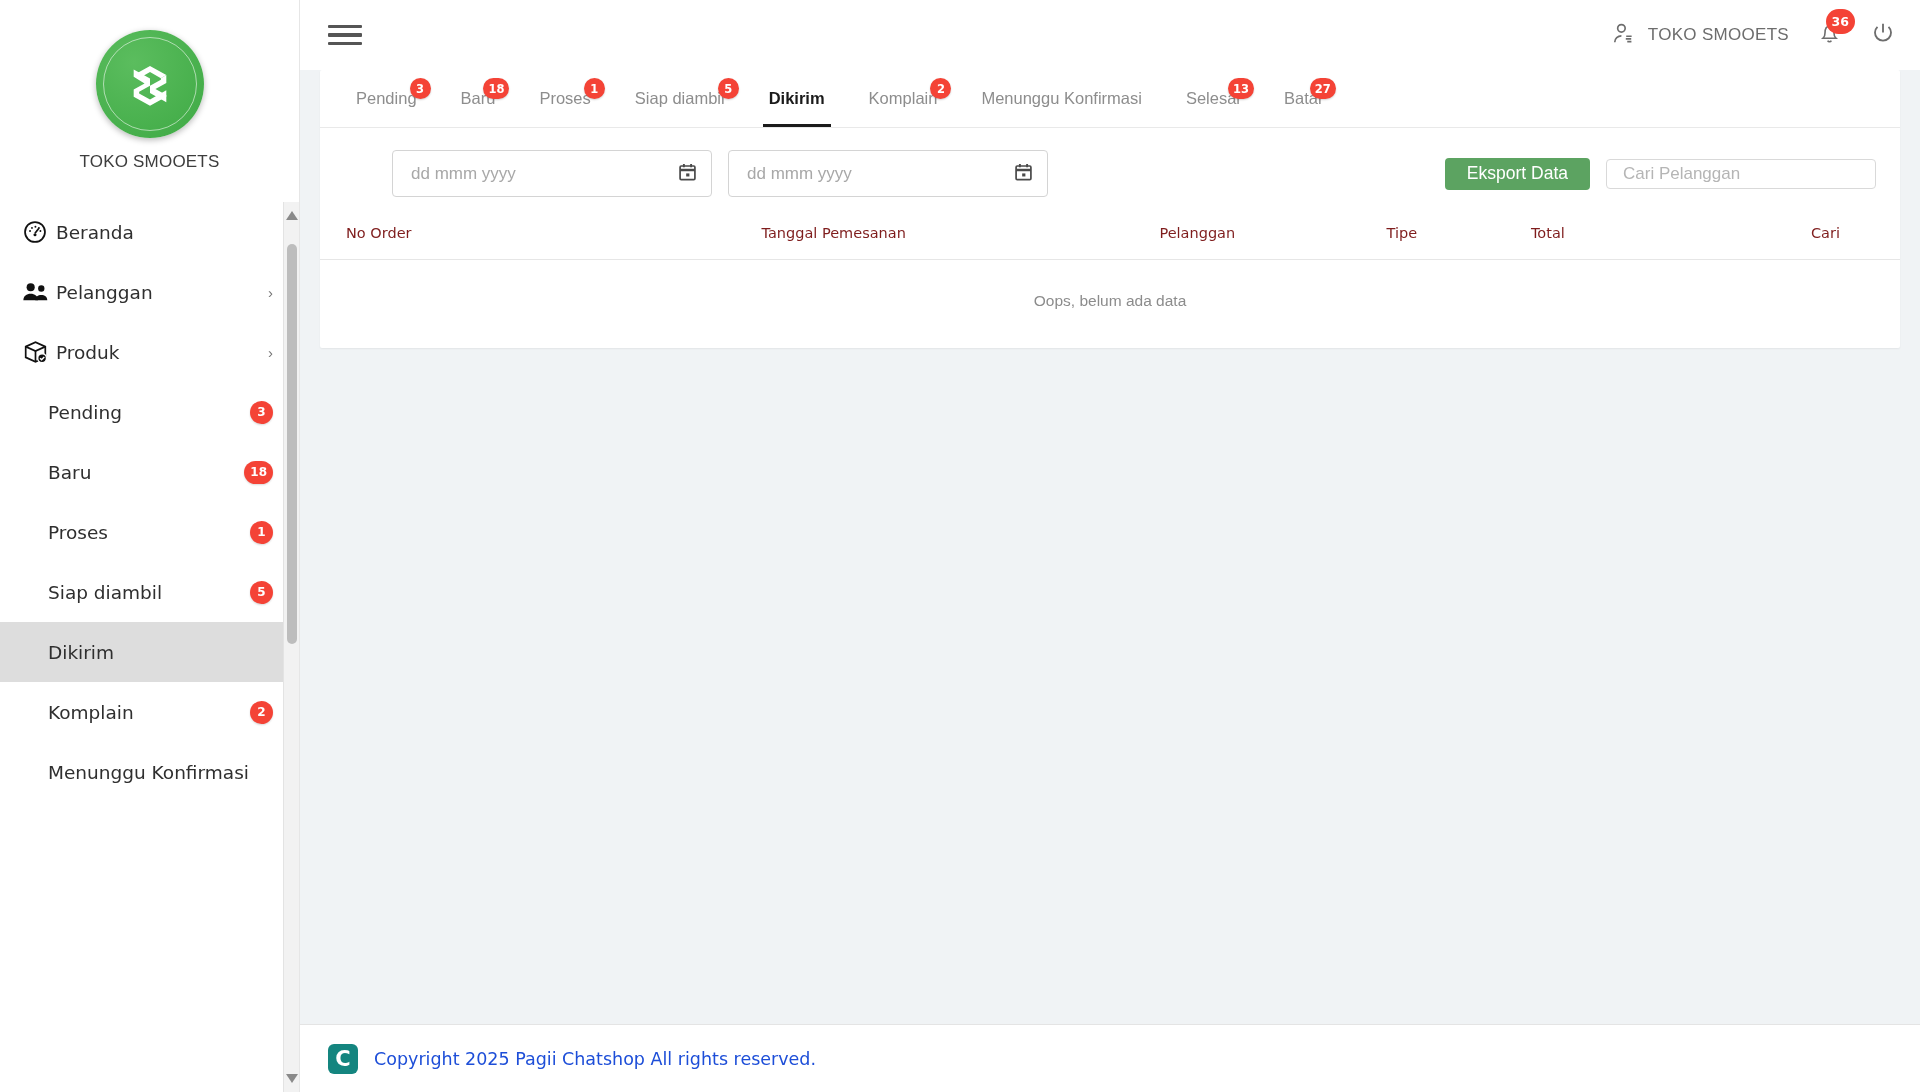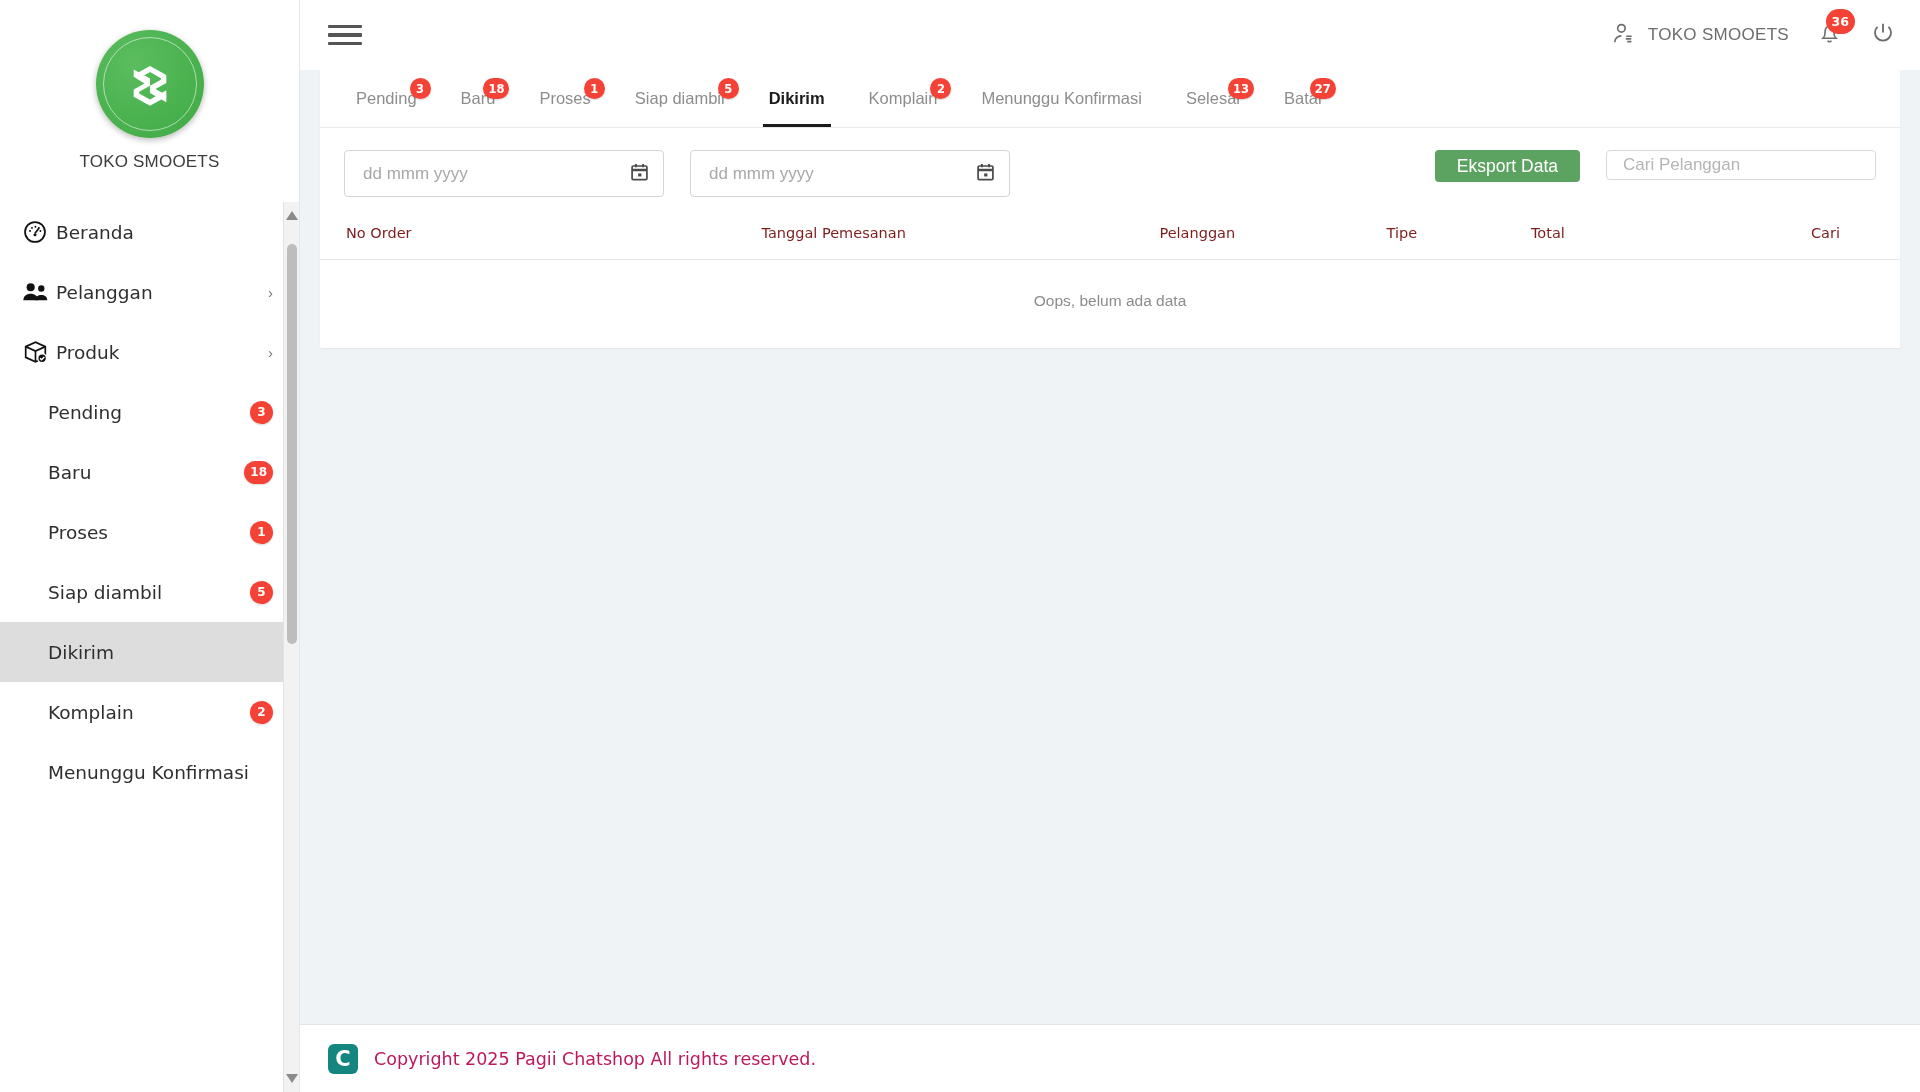--- a/index.html
+++ b/index.html
@@ -189,23 +189,24 @@
     background: #f44336; color: #fff;
     border-radius: 999px;
     min-width: 21px; height: 21px; padding: 0 5px;
     font-size: 11.5px; font-weight: bold;
     display: flex; align-items: center; justify-content: center;
     font-family: "DejaVu Sans", sans-serif;
     box-shadow: 0 1px 2px rgba(0,0,0,.18);
   }
 
   .filters {
-    display: flex; align-items: flex-start;
+    display: flex; align-items: center;
     padding: 22px 24px 14px 24px;
-    gap: 26px;
+    gap: 16px;
+    margin-left: 48px;
   }
   .date-field {
     position: relative;
     width: 320px; height: 47px;
     border: 1px solid #d4d4d4; border-radius: 4px;
     display: flex; align-items: center;
     padding: 0 44px 0 16px;
     background: #fff;
   }
   .date-field input {
@@ -265,21 +266,21 @@
     padding-left: 28px; gap: 16px;
   }
   .footer-logo {
     width: 30px; height: 30px; border-radius: 6px;
     background: #14857f;
     display: flex; align-items: center; justify-content: center;
     color: #fff; font-size: 21px; font-weight: bold;
     font-family: "DejaVu Sans", sans-serif;
   }
   .footer-text {
-    font-size: 17.5px; color: #be185d;
+    font-size: 17.5px; color: #1d4ed8;
     font-family: "DejaVu Sans", sans-serif;
   }
 </style>
 </head>
 <body>
 
 <div id="app">
 
   <aside class="sidebar">
 

